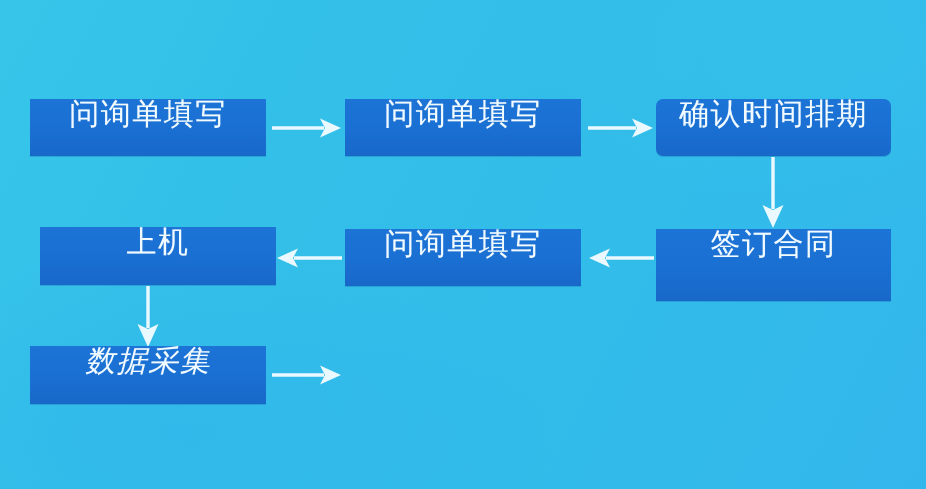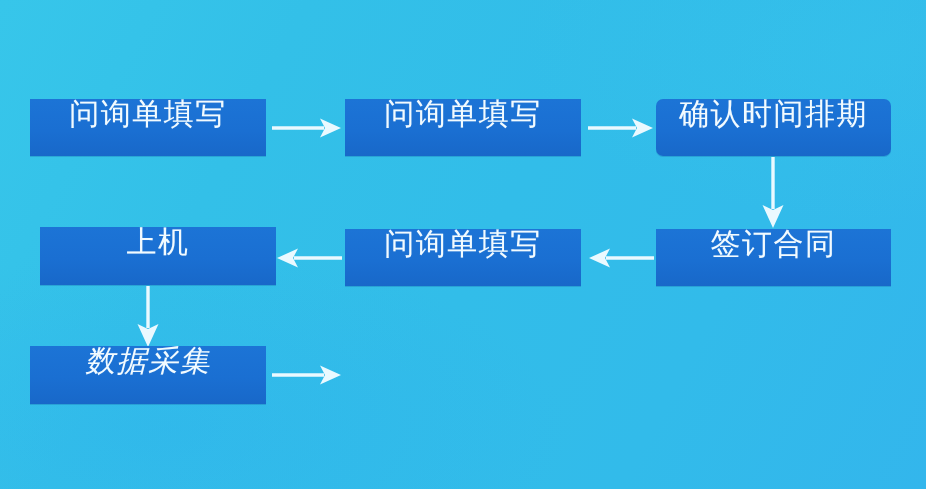--- a/index.html
+++ b/index.html
@@ -65,21 +65,21 @@
   </div>
 
   <div class="node-box" style="left:345px; top:99px; width:236px; height:57px;">
     <span class="node-label">问询单填写</span>
   </div>
 
   <div class="node-box" style="left:656px; top:99px; width:235px; height:57px;border-radius:7px;">
     <span class="node-label">确认时间排期</span>
   </div>
 
-  <div class="node-box" style="left:656px; top:229px; width:235px; height:57px;">
+  <div class="node-box" style="left:656px; top:229px; width:235px; height:72px;">
     <span class="node-label">签订合同</span>
   </div>
 
   <div class="node-box" style="left:345px; top:229px; width:236px; height:57px;">
     <span class="node-label">问询单填写</span>
   </div>
 
   <div class="node-box" style="left:40px; top:227px; width:236px; height:58px;">
     <span class="node-label">上机</span>
   </div>

